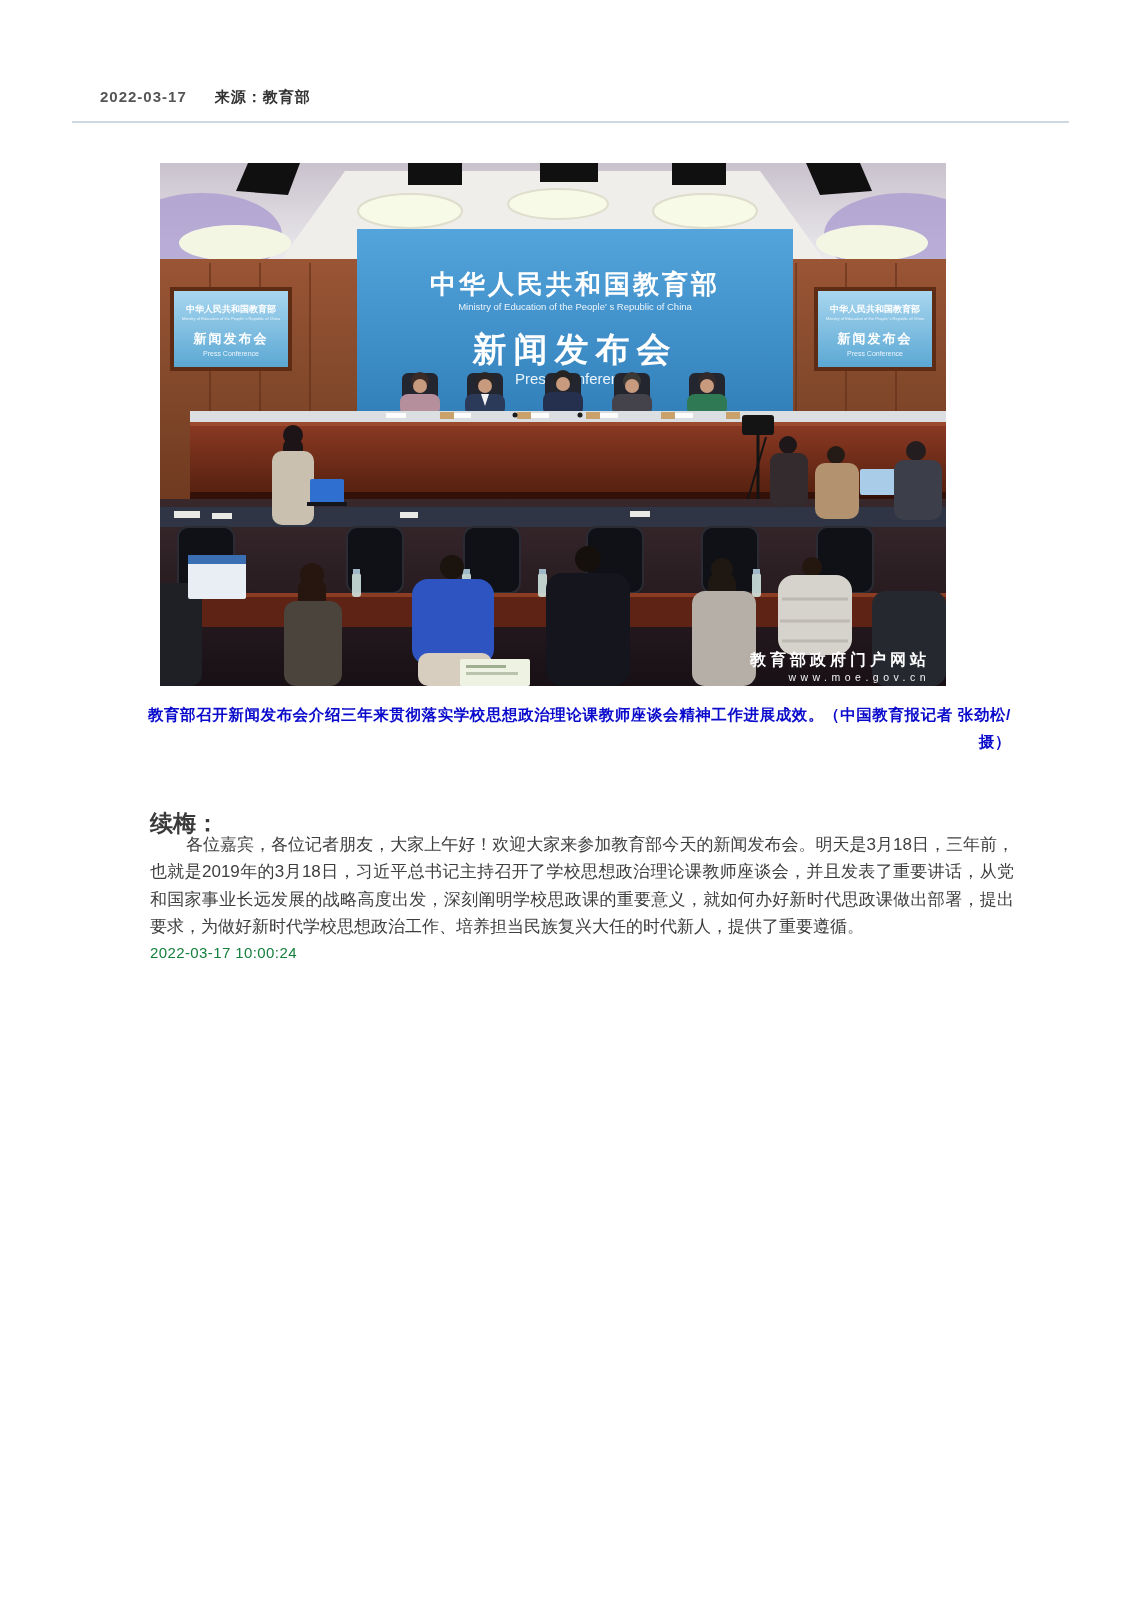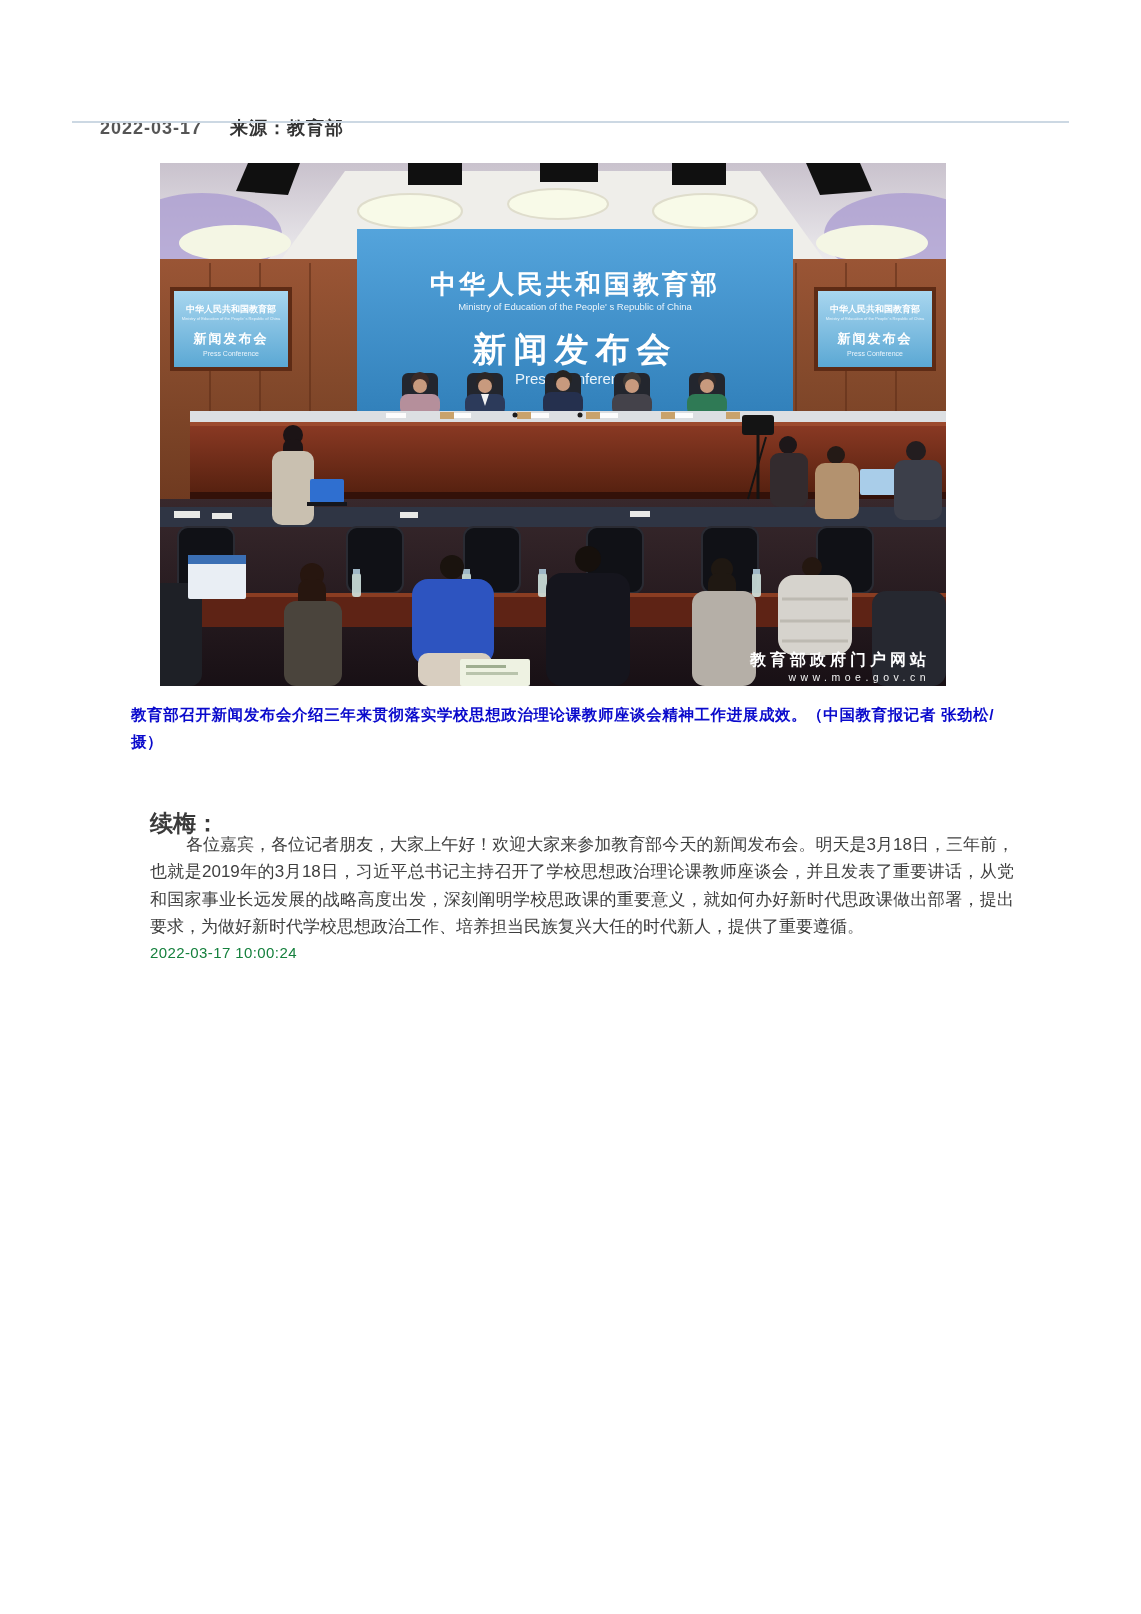--- a/index.html
+++ b/index.html
@@ -1,24 +1,24 @@
 <!DOCTYPE html>
 <html><head>
 <meta charset="utf-8">
 <style>
   html,body{margin:0;padding:0;}
   body{width:1141px;height:1614px;background:#ffffff;position:relative;overflow:hidden;
        font-family:"Liberation Sans","DejaVu Sans",sans-serif;}
-  .meta-row{position:absolute;left:100px;top:88px;font-size:18px;font-weight:bold;
-            color:#555;letter-spacing:1px;margin-top:28px;}
+  .meta-row{position:absolute;left:100px;top:88px;font-size:15px;font-weight:bold;
+            color:#555;letter-spacing:1px;}
   .meta-row .src{margin-left:28px;color:#333;}
   .divider{position:absolute;left:72px;top:121px;width:997px;border-top:2px solid #ccd8e3;}
   .photo{position:absolute;left:160px;top:163px;width:786px;height:523px;background:#1d4ed8;}
   .photo svg{display:block;width:100%;height:100%;}
-  .caption{position:absolute;left:131px;top:701px;width:880px;text-align:left;
+  .caption{position:absolute;left:131px;top:701px;width:880px;text-align:right;
            font-weight:bold;color:#0a0acc;font-size:15.5px;line-height:27px;letter-spacing:0.6px;}
   .speaker{position:absolute;left:150px;top:808px;font-size:23px;font-weight:bold;color:#3a3a3a;}
   .para{position:absolute;left:150px;top:831px;width:864px;font-size:17px;line-height:27.4px;
         color:#3e3e3e;text-align:justify;text-indent:36px;}
   .timestamp{position:absolute;left:150px;top:944px;font-size:15px;color:#15803d;letter-spacing:0.4px;}
   svg text{font-family:"Liberation Sans","DejaVu Sans",sans-serif;}
   .bd-cn{font-weight:bold;fill:#ffffff;}
   .bd-en{fill:#eaf4fb;}
 </style>
 </head>

